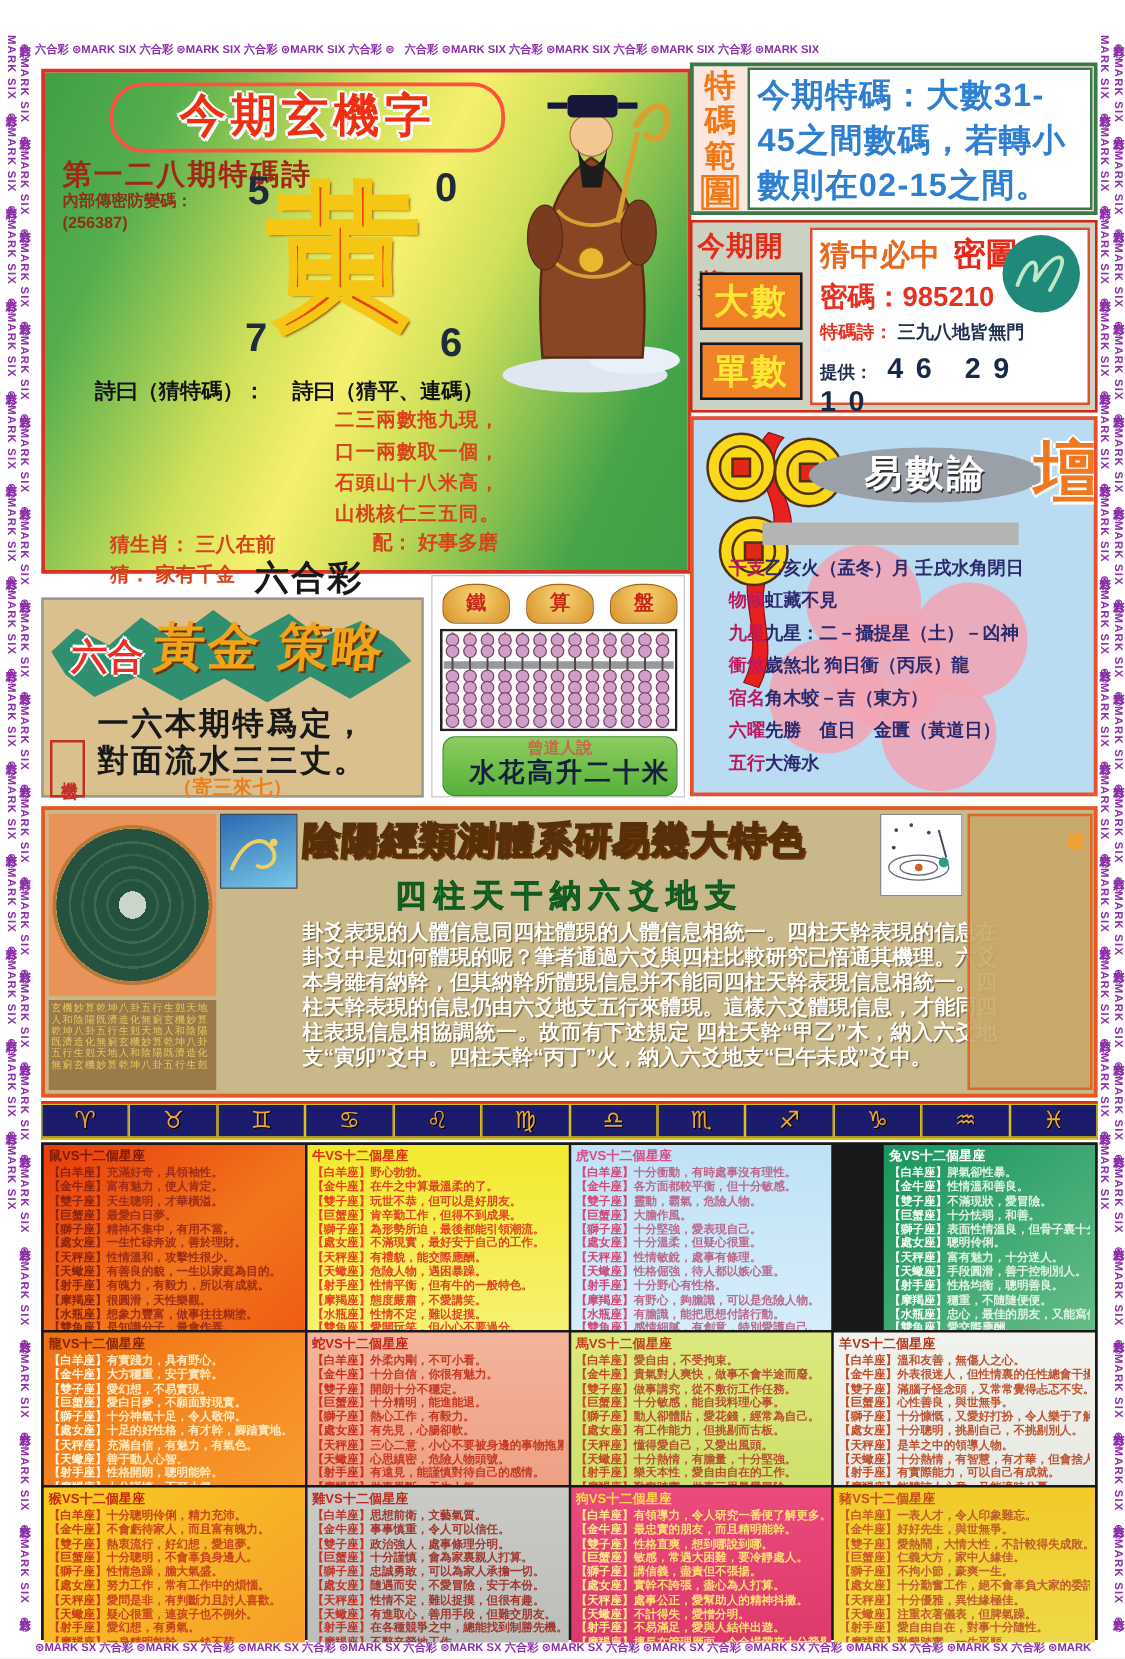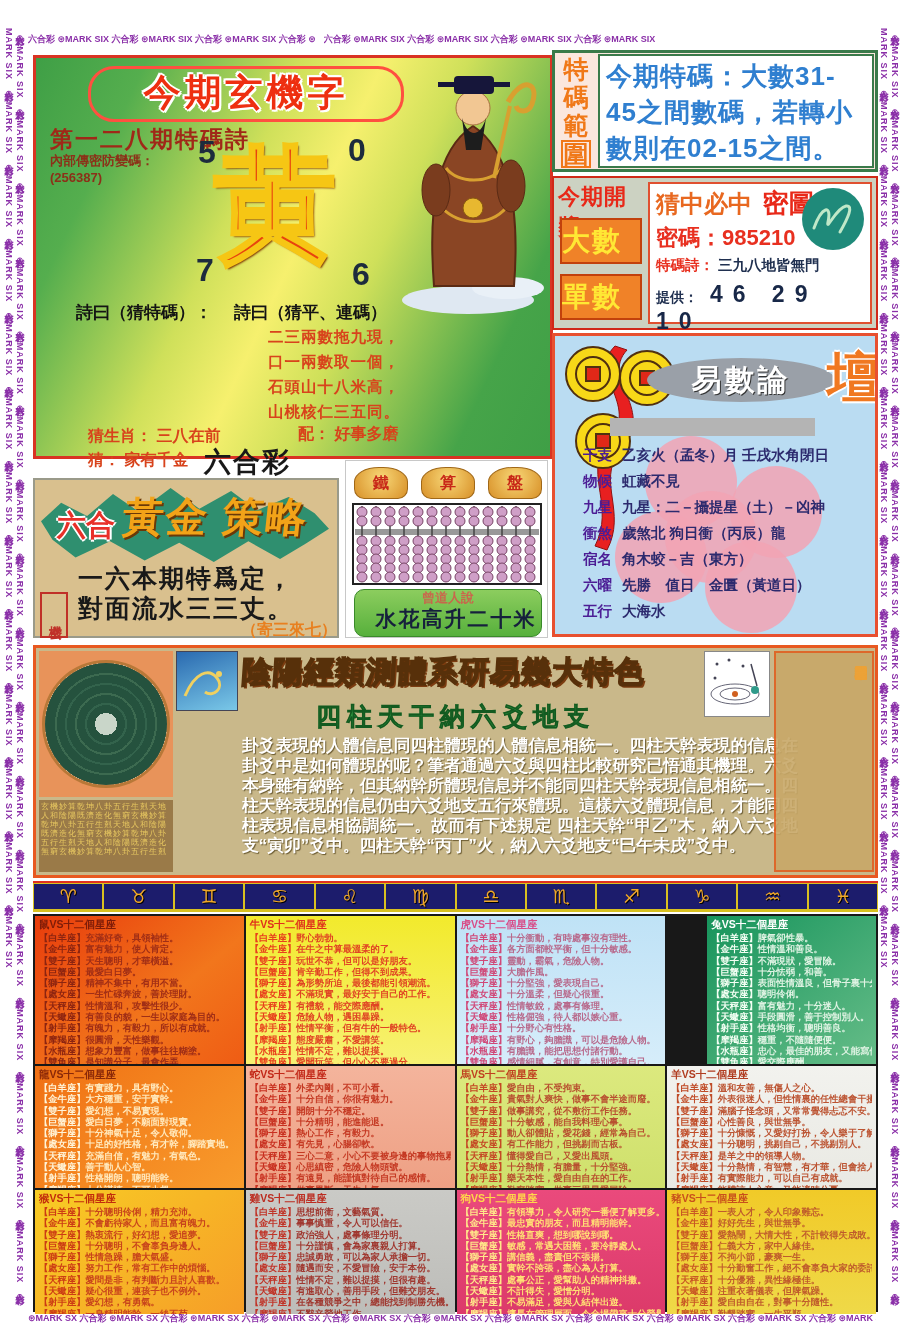--- a/index.html
+++ b/index.html
@@ -43,21 +43,21 @@
     display:flex;box-sizing:border-box;}
   #range-label{width:42px;text-align:center;padding-top:2px;}
   #range-label div{color:#f07818;font-size:25px;font-weight:800;line-height:28px;}
   #range-label div:last-child{border:2px solid #f07818;margin:1px 6px;line-height:24px;}
   #range-text{flex:1;background:#fff;border:2px solid #3a7a4a;margin:1px;color:#2f7fd0;
     font-size:26px;font-weight:800;line-height:36px;padding:2px 6px;letter-spacing:1px;}
   
   #draw-box{left:552px;top:176px;width:326px;height:154px;background:#ccd2c2;border:2px solid #d02818;box-sizing:border-box;}
   #draw-title{left:4px;top:4px;color:#e82818;font-size:22px;font-weight:800;letter-spacing:1px;width:88px;}
   .draw-tag{left:6px;width:78px;background:#f08228;color:#ffe834;font-size:28px;font-weight:800;
-    border:2px solid #c2410c;padding:2px 0;letter-spacing:2px;}
+    text-align:center;border:2px solid #0f172a;padding:2px 0;letter-spacing:2px;}
   #tag0{top:40px;} #tag1{top:96px;}
   #draw-panel{left:94px;top:4px;width:224px;height:142px;background:#fff;border:2px solid #e05030;box-sizing:border-box;padding:2px 6px;}
   #win-text{color:#e86820;font-size:24px;font-weight:800;display:inline-block;}
   #mi-tu{color:#e82818;font-size:26px;font-weight:800;display:inline-block;margin-left:6px;}
   #secret-circle{position:absolute;right:6px;top:4px;width:62px;height:62px;border-radius:50%;background:#1f8a7a;}
   #password-line{margin-top:2px;color:#e83020;font-size:22px;font-weight:800;}
   #poem-line{color:#e83020;font-size:14.5px;font-weight:800;margin-top:3px;}
   #poem-line .v{color:#203050;}
   #provide-line{color:#203050;font-size:14px;font-weight:800;margin-top:6px;}
   #provide-line .n{font-size:23px;letter-spacing:10px;color:#182848;margin-left:8px;}
@@ -66,32 +66,32 @@
     box-sizing:border-box;overflow:hidden;}
   .petal{position:absolute;width:92px;height:92px;border-radius:50%;background:#f2a3b4;opacity:.85;}
   #yishu-oval{left:92px;top:22px;width:188px;height:44px;background:#9aa0a8;border-radius:50%;
     color:#fff;font-size:30px;font-weight:800;text-align:center;line-height:44px;letter-spacing:3px;
     text-shadow:1px 1px 0 #333;}
   #yishu-tail{left:272px;top:6px;font-size:54px;font-weight:800;color:#f07820;
     text-shadow:-2px 0 #fff,2px 0 #fff,0 -2px #fff,0 2px #fff;}
   #gray-bar{left:55px;top:82px;width:205px;height:18px;background:#b4b4b4;}
   #yishu-rows{left:28px;top:110px;width:288px;}
   .y-row{margin-bottom:8px;font-size:14.5px;font-weight:800;line-height:18px;}
-  .y-label{color:#4c1d95;margin-right:10px;} .y-val{color:#2c2a6e;}
+  .y-label{color:#be185d;} .y-val{color:#2c2a6e;}
   
   #gold-box{left:33px;top:478px;width:306px;height:160px;background:#d9c08e;border:2px solid #9a9a8a;box-sizing:border-box;}
   #starburst{left:6px;top:8px;width:288px;height:74px;background:#2f8f6f;
     clip-path:polygon(0 45%,7% 20%,16% 38%,25% 8%,34% 32%,45% 0,55% 28%,66% 4%,75% 30%,86% 12%,95% 34%,100% 55%,92% 75%,83% 96%,72% 72%,60% 100%,48% 74%,36% 98%,24% 72%,12% 94%,4% 70%);}
   #gold-prefix{left:22px;top:26px;color:#e83028;font-size:29px;font-weight:800;
     text-shadow:-2px 0 #fff,2px 0 #fff,0 -2px #fff,0 2px #fff;}
   #gold-title{left:88px;top:10px;color:#f2a318;font-size:41px;font-weight:800;letter-spacing:2px;
     text-shadow:2px 2px 0 #6a3808;transform:skewX(-6deg);}
   .gold-line{width:100%;text-align:center;color:#191919;font-size:25px;font-weight:800;letter-spacing:2px;}
   #gold-line1{top:82px;} #gold-line2{top:112px;}
-  #gold-note{top:140px;width:100%;text-align:right;color:#e88020;font-size:16px;font-weight:800;}
+  #gold-note{top:140px;width:100%;text-align:center;color:#e88020;font-size:16px;font-weight:800;}
   #seal{left:5px;top:112px;width:24px;height:42px;border:2px solid #c03028;color:#c03028;
     writing-mode:vertical-rl;font-size:13px;font-weight:800;text-align:center;line-height:22px;}
   
   #abacus-box{left:345px;top:460px;width:203px;height:178px;background:#fff;border:1px solid #c8c8c8;box-sizing:border-box;}
   .ingot{position:absolute;top:6px;width:52px;height:30px;background:radial-gradient(circle at 50% 35%,#f8d878,#d89028);
     border-radius:46% 46% 10px 10px;border:1px solid #a06818;color:#c82818;font-size:16px;font-weight:800;
     text-align:center;line-height:30px;}
   #ingot0{left:8px;} #ingot1{left:75px;} #ingot2{left:142px;}
   #abacus-svg{position:absolute;left:6px;top:42px;}
   #quote-box{left:8px;top:128px;width:186px;height:46px;border-radius:10px;border:1px solid #3a8a2a;

